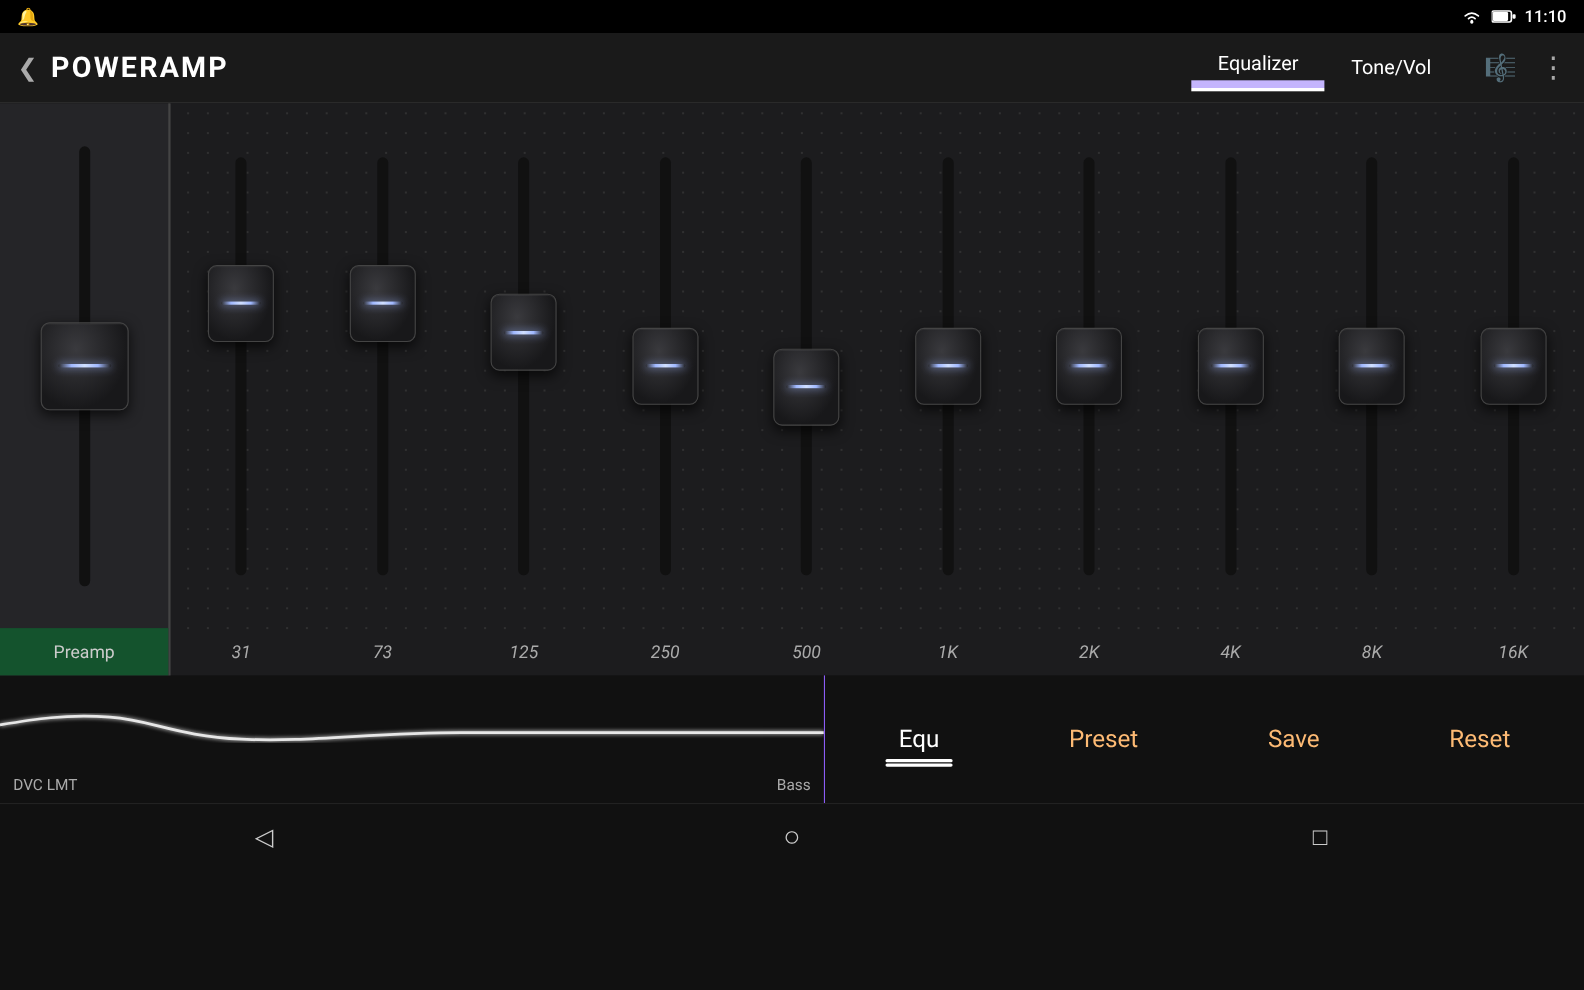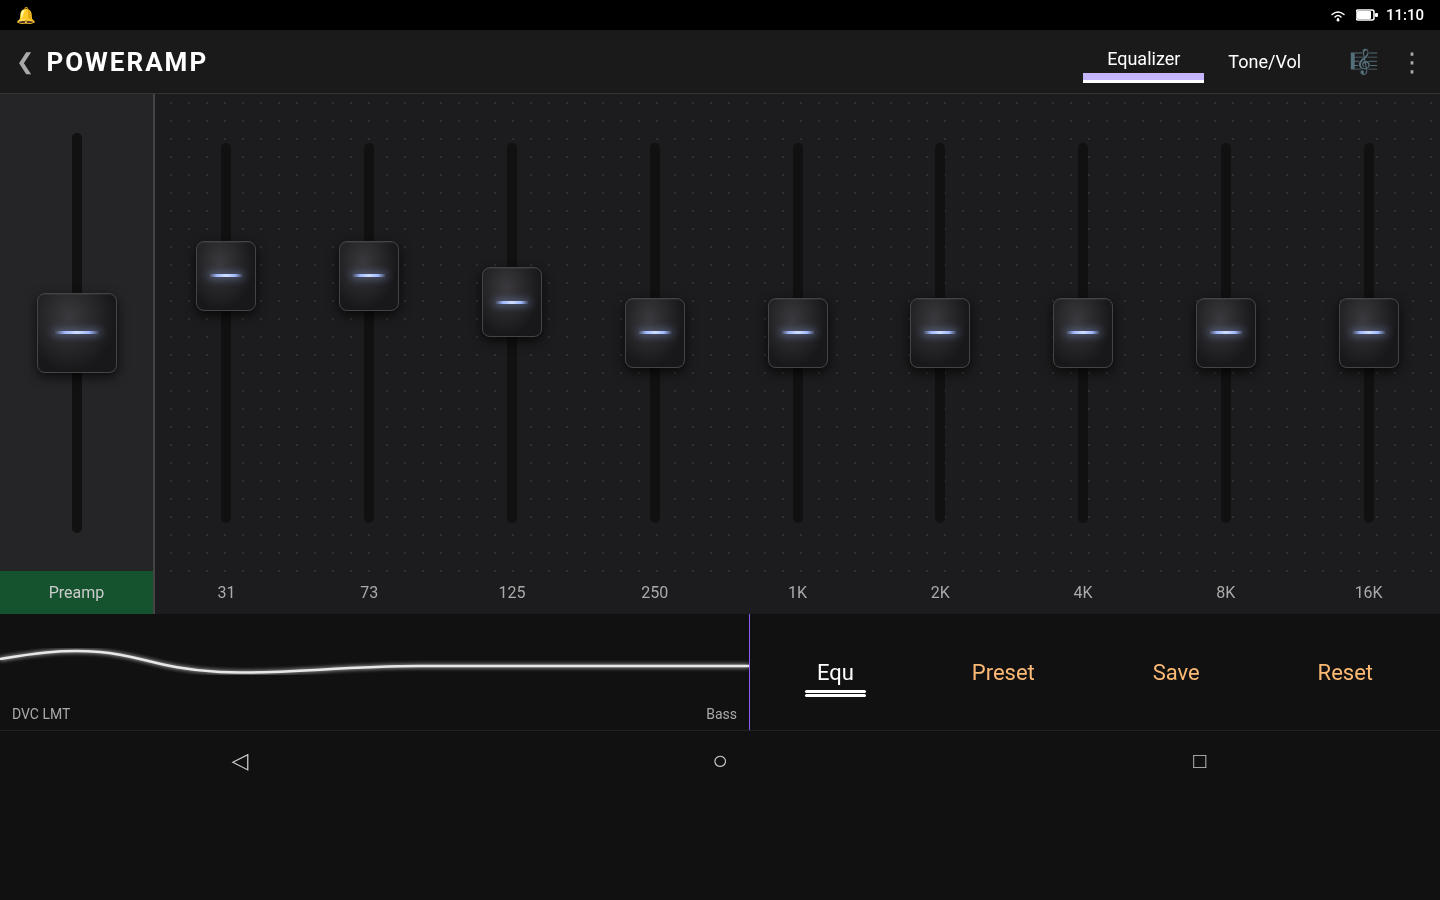--- a/index.html
+++ b/index.html
@@ -117,20 +117,21 @@
       width: 100%;
       text-align: center;
     }
 
     
     .sliders-area {
       flex: 1;
       display: flex;
       align-items: flex-end;
       padding: 0 0 0 0;
+      font-style: italic;
     }
     .slider-col {
       flex: 1;
       display: flex;
       flex-direction: column;
       align-items: center;
       height: 100%;
       justify-content: flex-end;
       position: relative;
     }
@@ -395,20 +396,28 @@
 
     <div class="slider-col">
       <div class="slider-track-container">
         <div class="v-slider-track">
           <div class="v-slider-thumb" style="top: calc(50% - 35px);"></div>
         </div>
       </div>
       <div class="slider-label">250</div>
     </div>
 
+    <div class="slider-col">
+      <div class="slider-track-container">
+        <div class="v-slider-track">
+          <div class="v-slider-thumb" style="top: calc(55% - 35px);"></div>
+        </div>
+      </div>
+      <div class="slider-label">500</div>
+    </div>
 
     <div class="slider-col">
       <div class="slider-track-container">
         <div class="v-slider-track">
           <div class="v-slider-thumb" style="top: calc(50% - 35px);"></div>
         </div>
       </div>
       <div class="slider-label">1K</div>
     </div>
 

